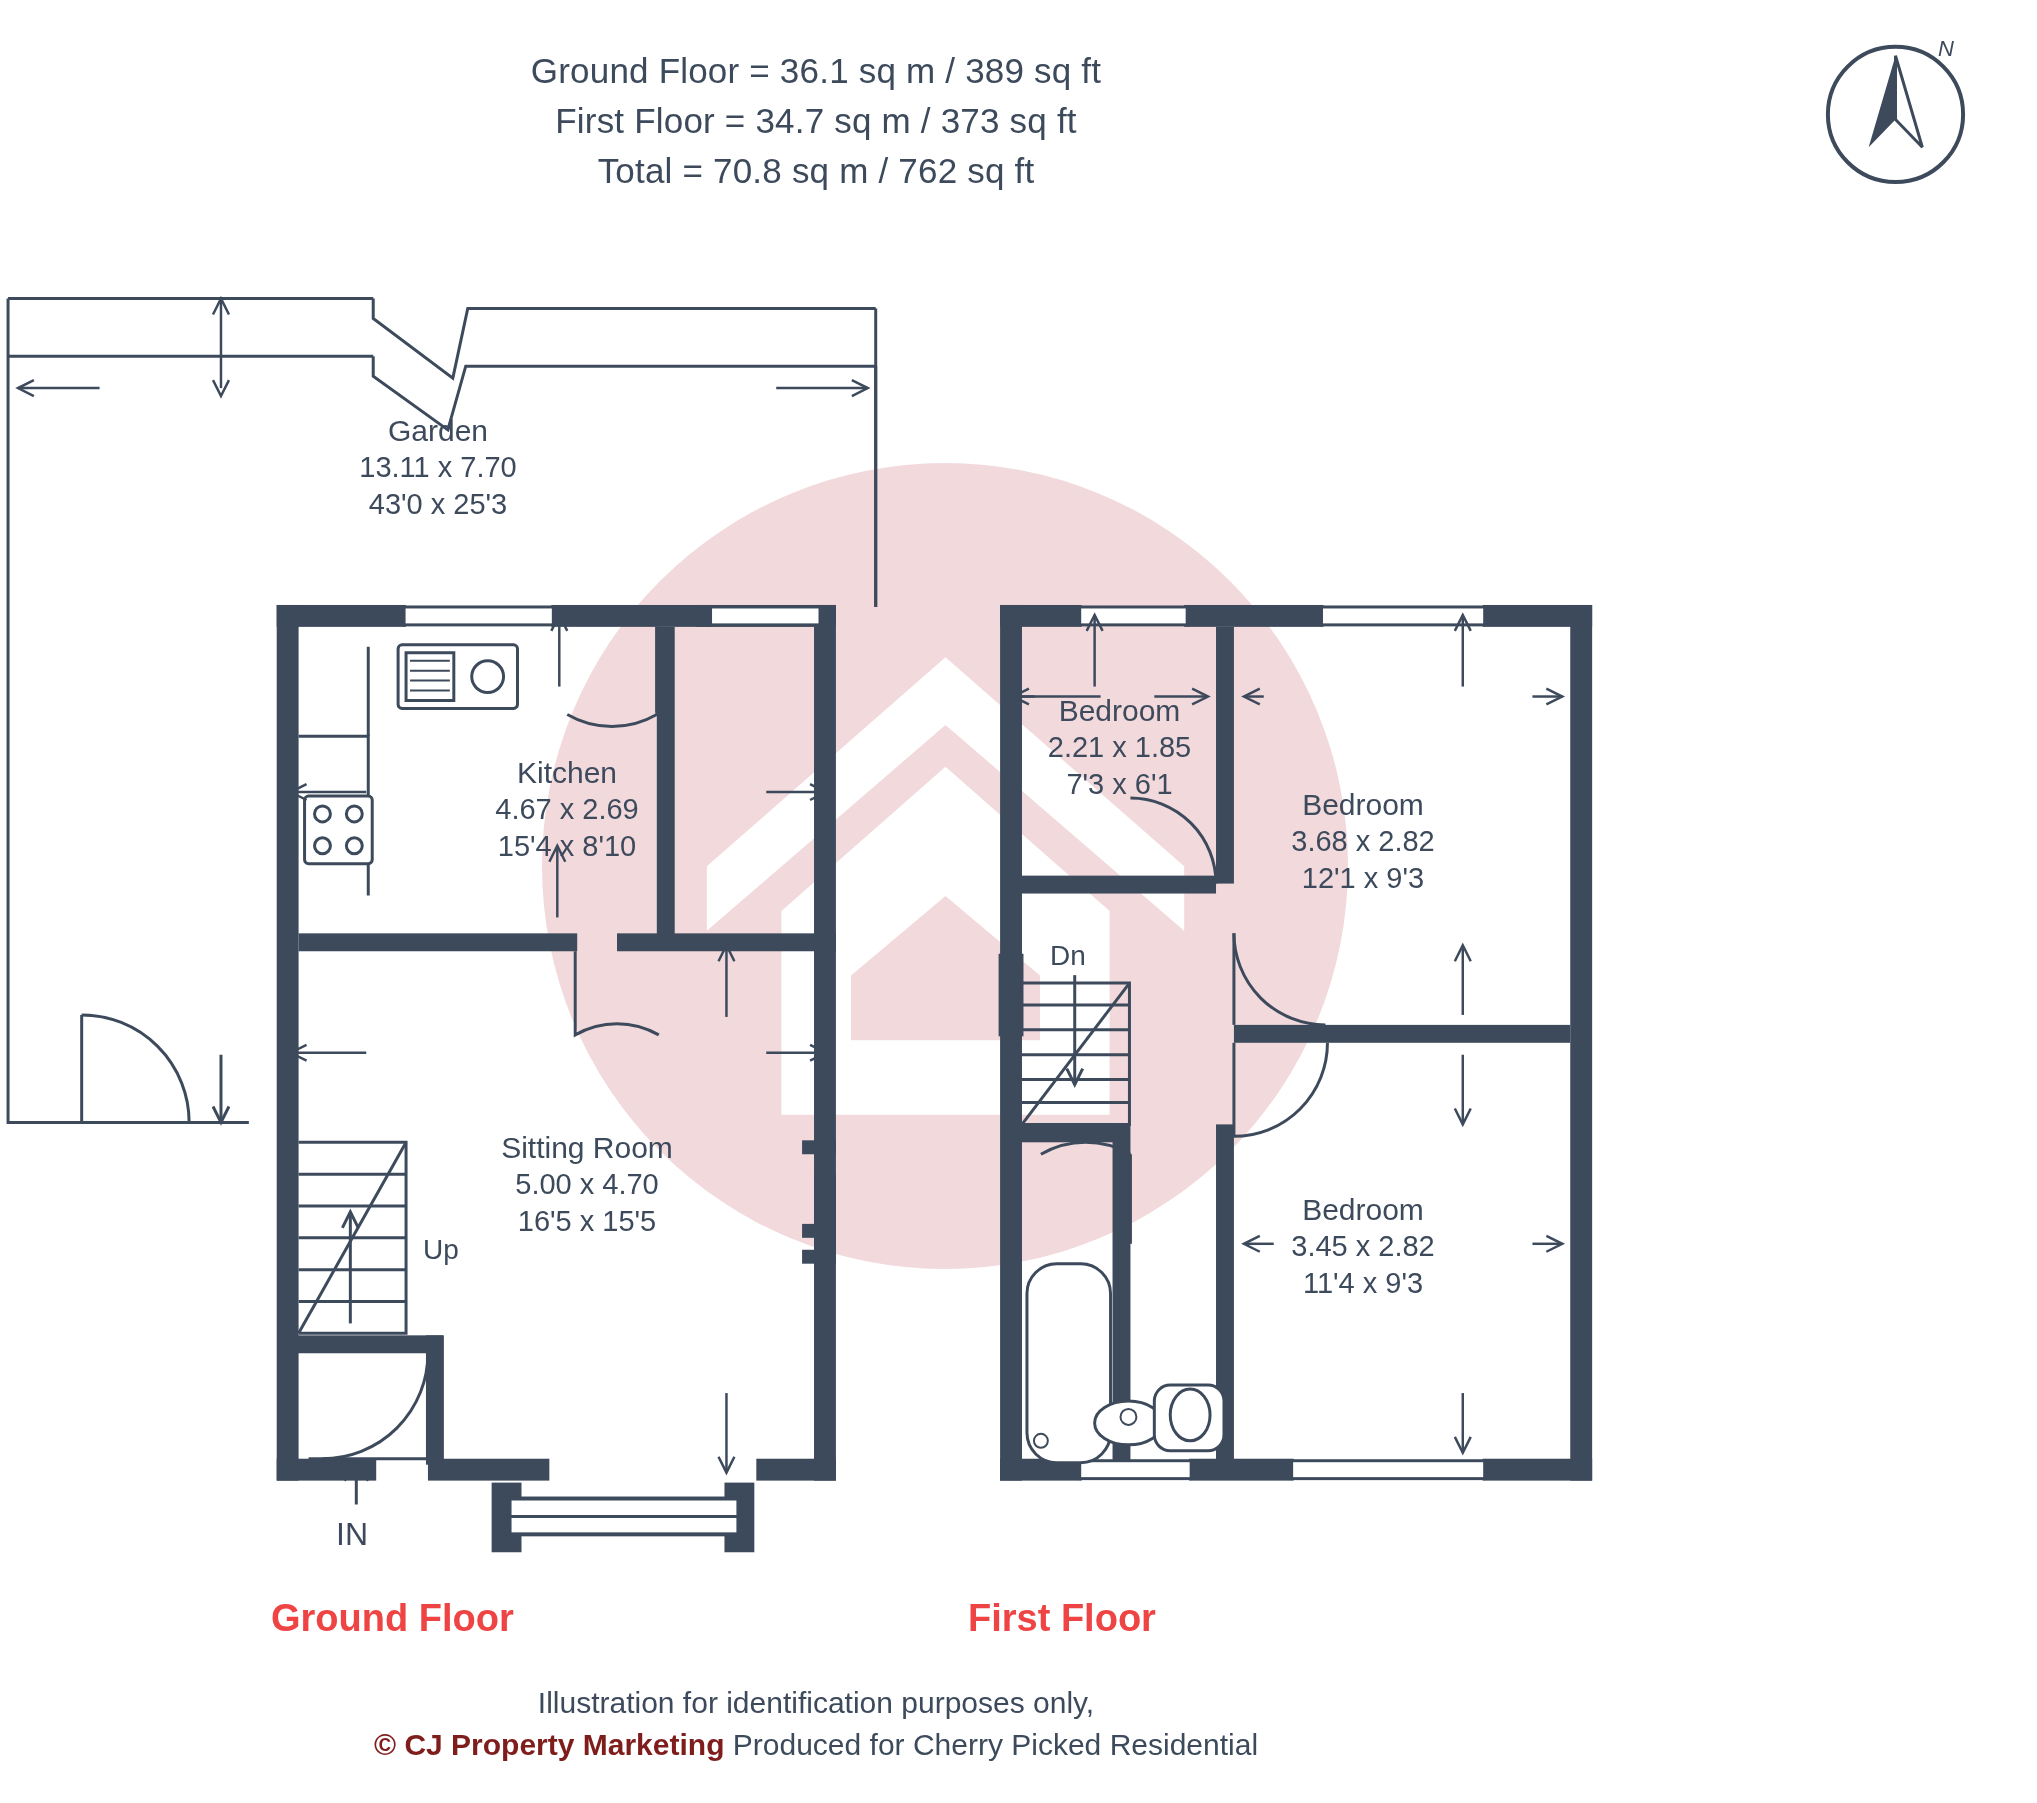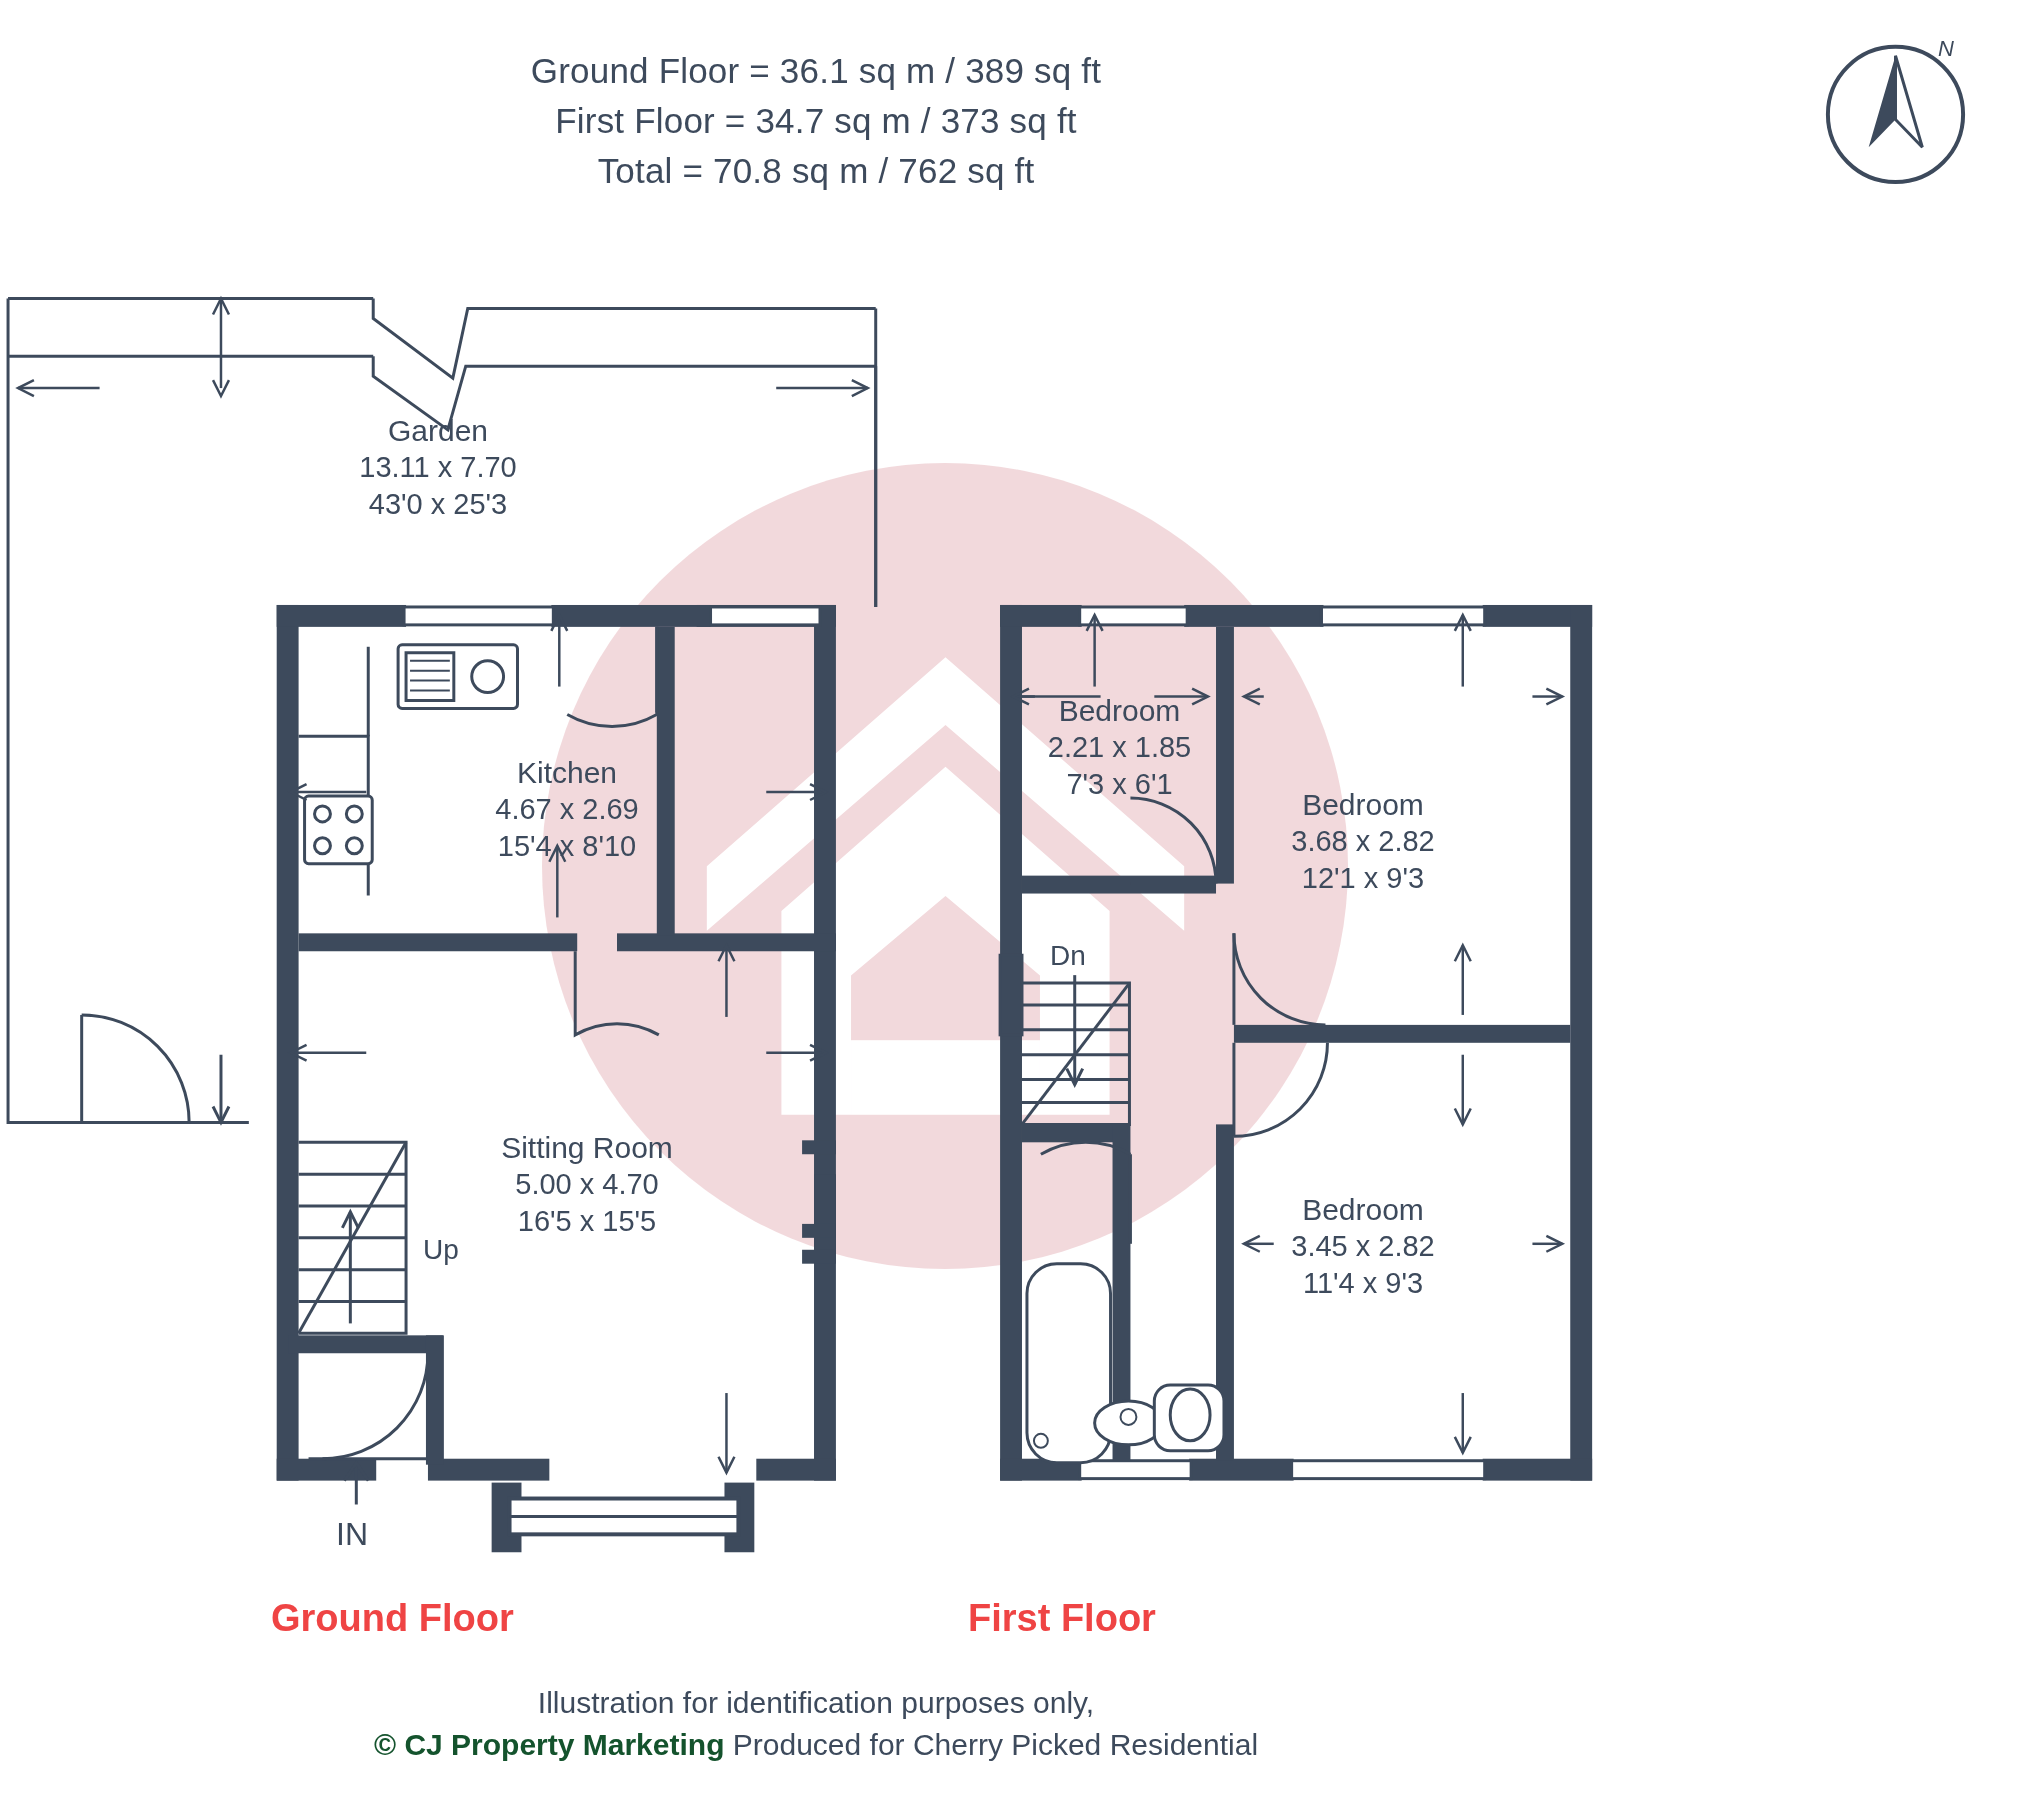--- a/index.html
+++ b/index.html
@@ -110,21 +110,21 @@
     left: 0;
     top: 1682px;
     width: 1632px;
     text-align: center;
     font-size: 30px;
     line-height: 42px;
     color: #3d4a5c;
     z-index: 3;
   }
   .footer .credit-line { white-space: nowrap; }
-  .brand { color: #14532d; font-weight: bold; }
+  .brand { color: #7f1d1d; font-weight: bold; }
 </style>
 </head>
 <body>
 
 <div class="page">
 
   <div class="header">
     <div>Ground Floor = 36.1 sq m / 389 sq ft</div>
     <div>First Floor = 34.7 sq m / 373 sq ft</div>
     <div>Total = 70.8 sq m / 762 sq ft</div>

